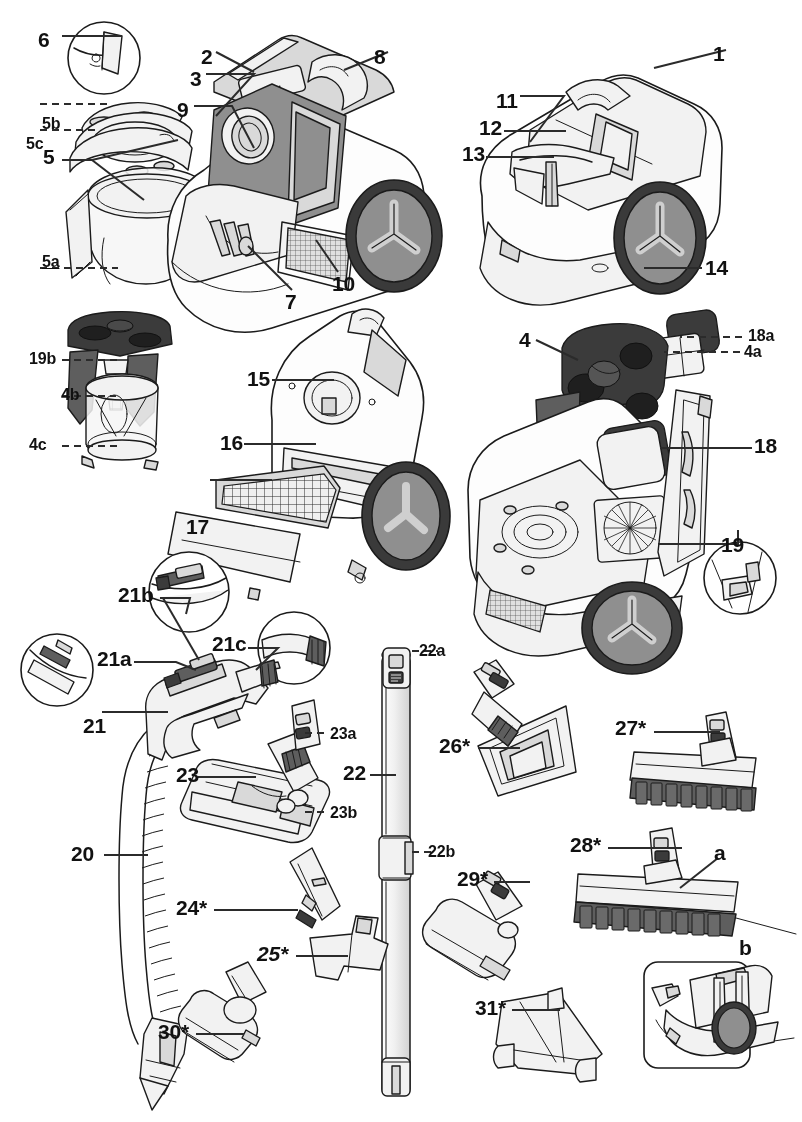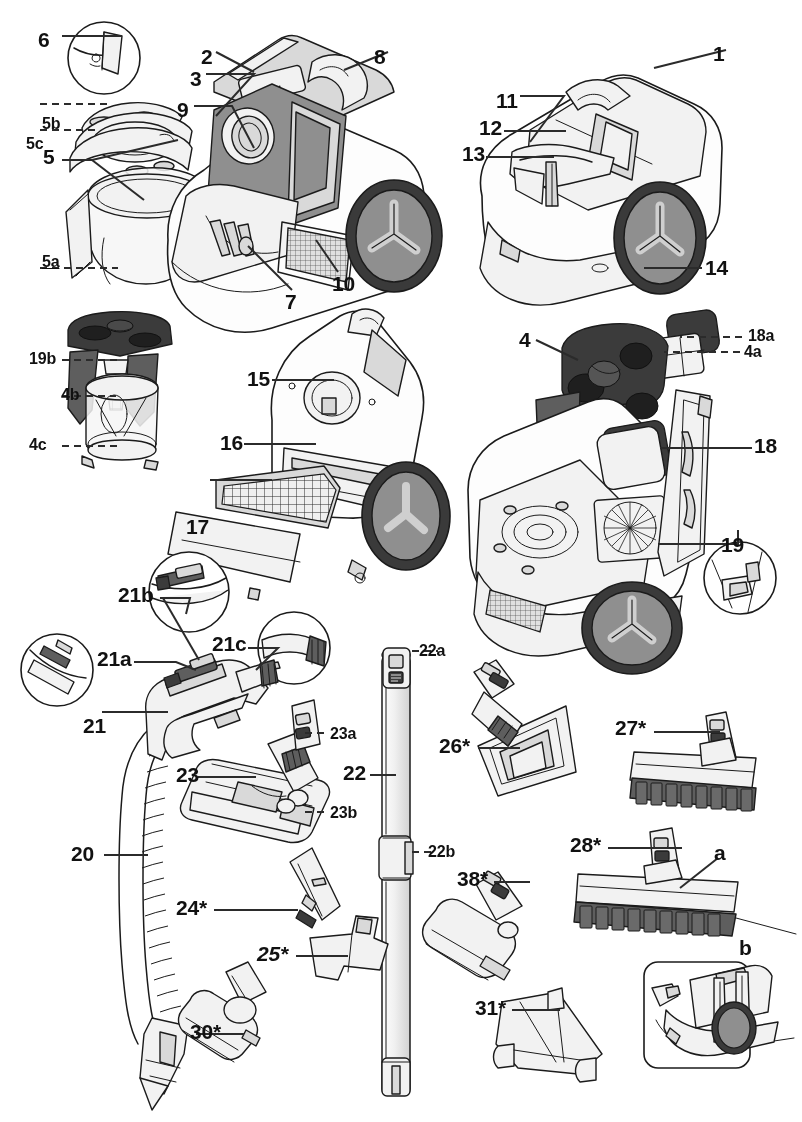--- a/index.html
+++ b/index.html
@@ -586,20 +586,20 @@
   <div class="lbl big" style="left:615px;top:716px;">27*</div>
   <div class="lbl mid" style="left:330px;top:725px;">23a</div>
   <div class="lbl big" style="left:439px;top:734px;">26*</div>
   <div class="lbl big" style="left:176px;top:763px;">23</div>
   <div class="lbl big" style="left:343px;top:761px;">22</div>
   <div class="lbl mid" style="left:330px;top:804px;">23b</div>
   <div class="lbl big" style="left:570px;top:833px;">28*</div>
   <div class="lbl mid" style="left:428px;top:843px;">22b</div>
   <div class="lbl big" style="left:714px;top:841px;">a</div>
   <div class="lbl big" style="left:71px;top:842px;">20</div>
-  <div class="lbl big" style="left:457px;top:867px;">38*</div>
+  <div class="lbl big" style="left:457px;top:867px;">29*</div>
   <div class="lbl big" style="left:176px;top:896px;">24*</div>
   <div class="lbl big" style="left:739px;top:936px;">b</div>
   <div class="lbl big" style="left:257px;top:942px;font-style:italic;">25*</div>
   <div class="lbl big" style="left:475px;top:996px;">31*</div>
-  <div class="lbl big" style="left:158px;top:1020px;margin-left:32px;">30*</div>
+  <div class="lbl big" style="left:158px;top:1020px;">30*</div>
 
 </div>
 
 </body></html>

